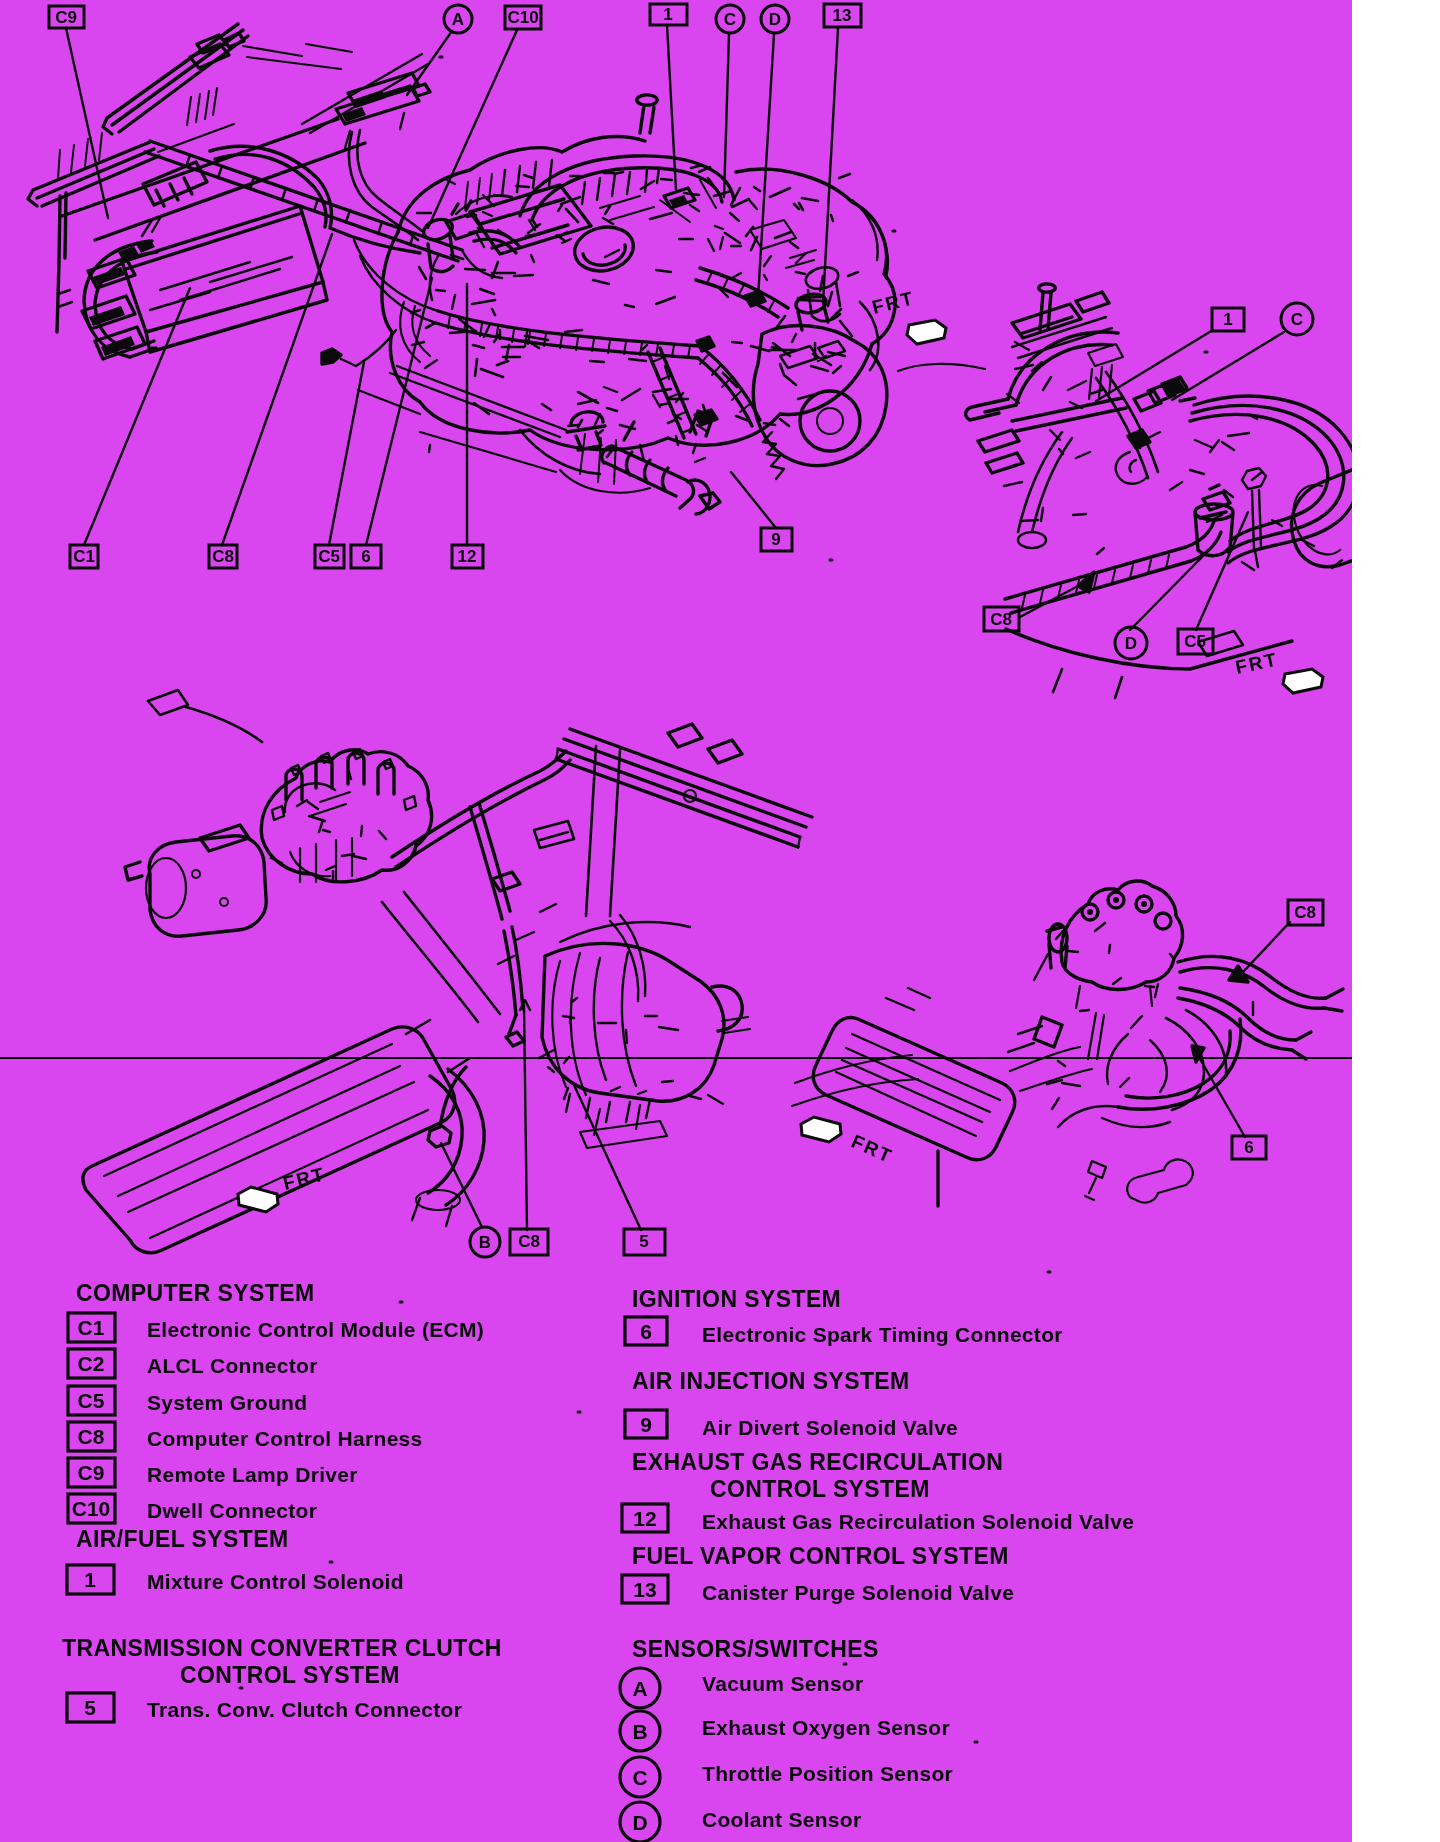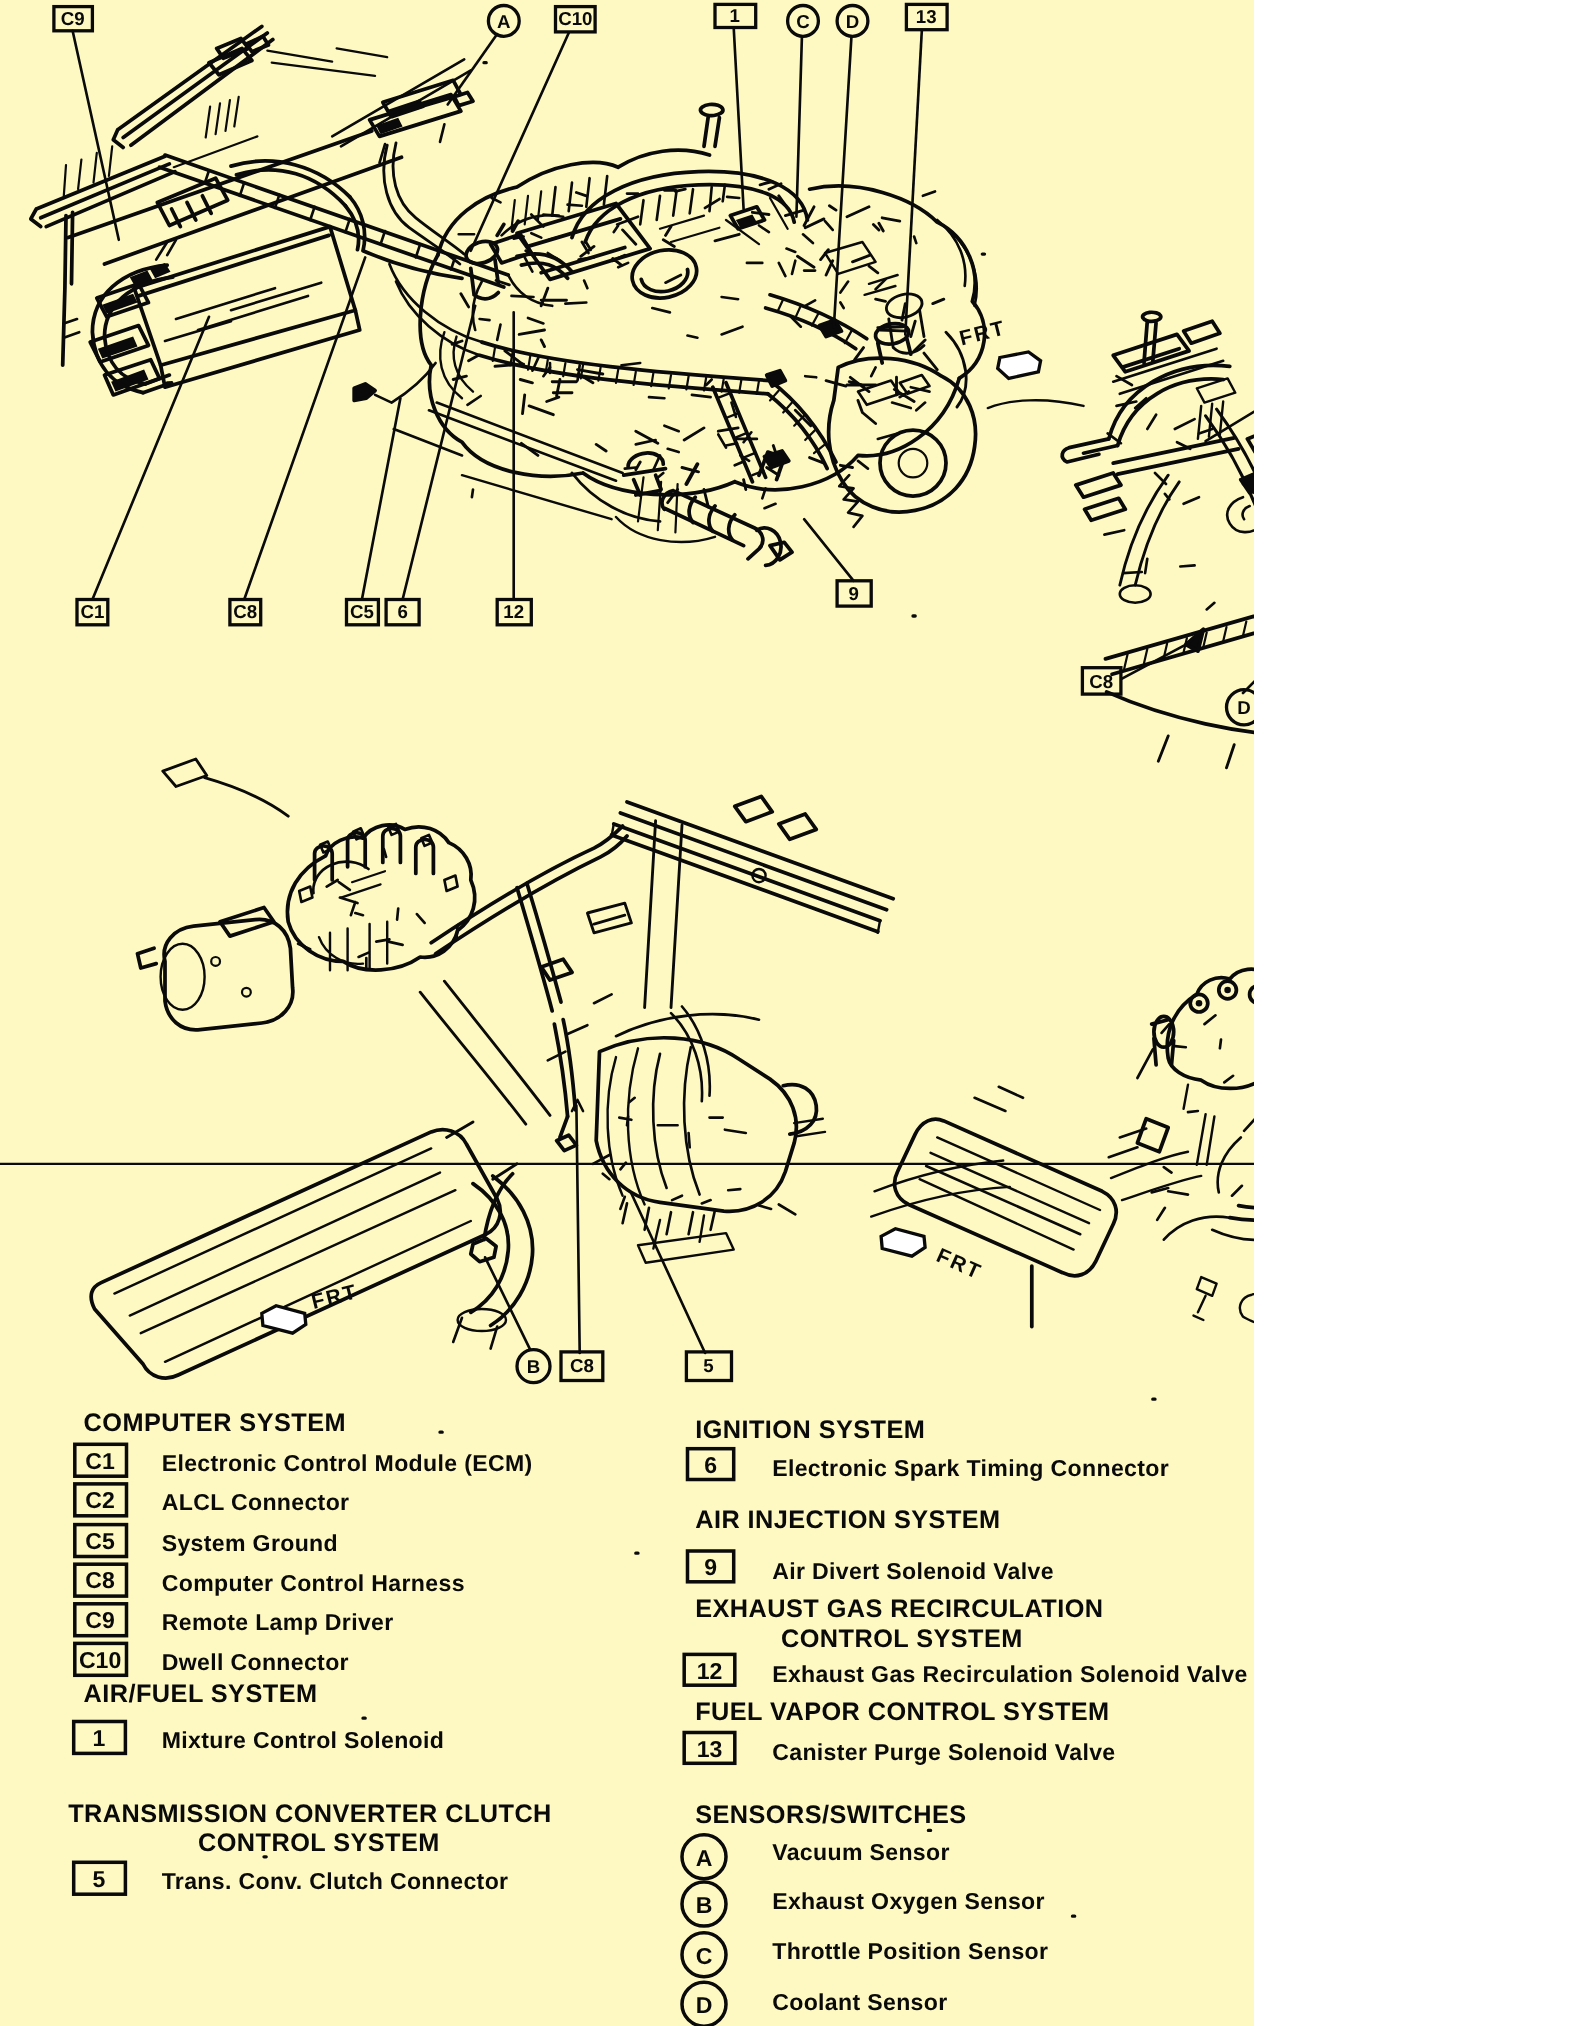--- a/index.html
+++ b/index.html
@@ -1,16 +1,16 @@
 <!DOCTYPE html>
 <html><head>
 <meta charset="utf-8">
 <style>
 html,body{margin:0;padding:0;background:#fff;}
-#page{position:relative;width:1140px;height:1842px;background:#fef9c3;overflow:hidden;}
+#page{position:relative;width:1352px;height:1842px;background:#d946ef;overflow:hidden;}
 svg{position:absolute;top:0;left:0;}
 text{font-family:"Liberation Sans",sans-serif;fill:#0a0a0a;-webkit-font-smoothing:antialiased;}
 .h{font-weight:bold;font-size:23px;letter-spacing:0.4px;}
 .t{font-weight:bold;font-size:21px;letter-spacing:0.3px;}
 .bx{font-weight:bold;font-size:21px;}
 .sb{font-weight:bold;font-size:17px;}
 .frt{font-weight:bold;font-size:19px;letter-spacing:2px;}
 </style>
 </head>
 <body>

